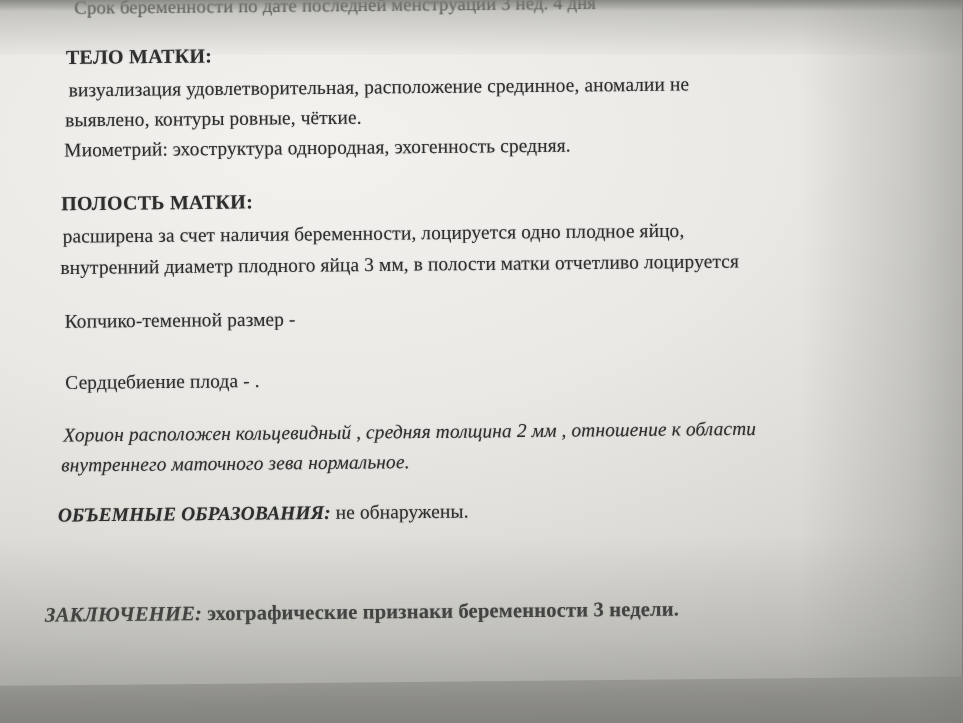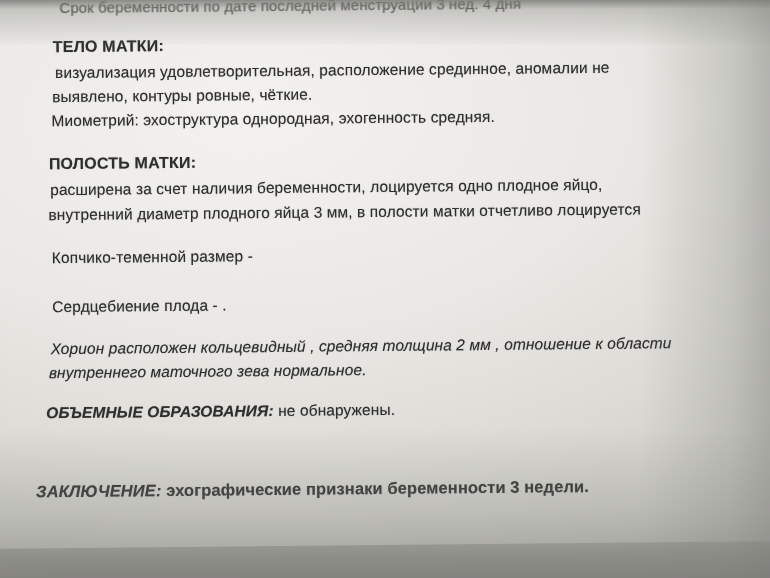--- a/index.html
+++ b/index.html
@@ -6,21 +6,21 @@
     margin: 0;
     padding: 0;
     background: #2b2b2b;
   }
   #page {
     position: relative;
     width: 770px;
     height: 578px;
     overflow: hidden;
     background: #b9b9b4;
-    font-family: Liberation Sans, sans-serif;
+    font-family: Liberation Serif, serif;
   }
 
   
   .paper {
     position: absolute;
     left: -40px;
     top: -34px;
     width: 860px;
     height: 620px;
     background:

